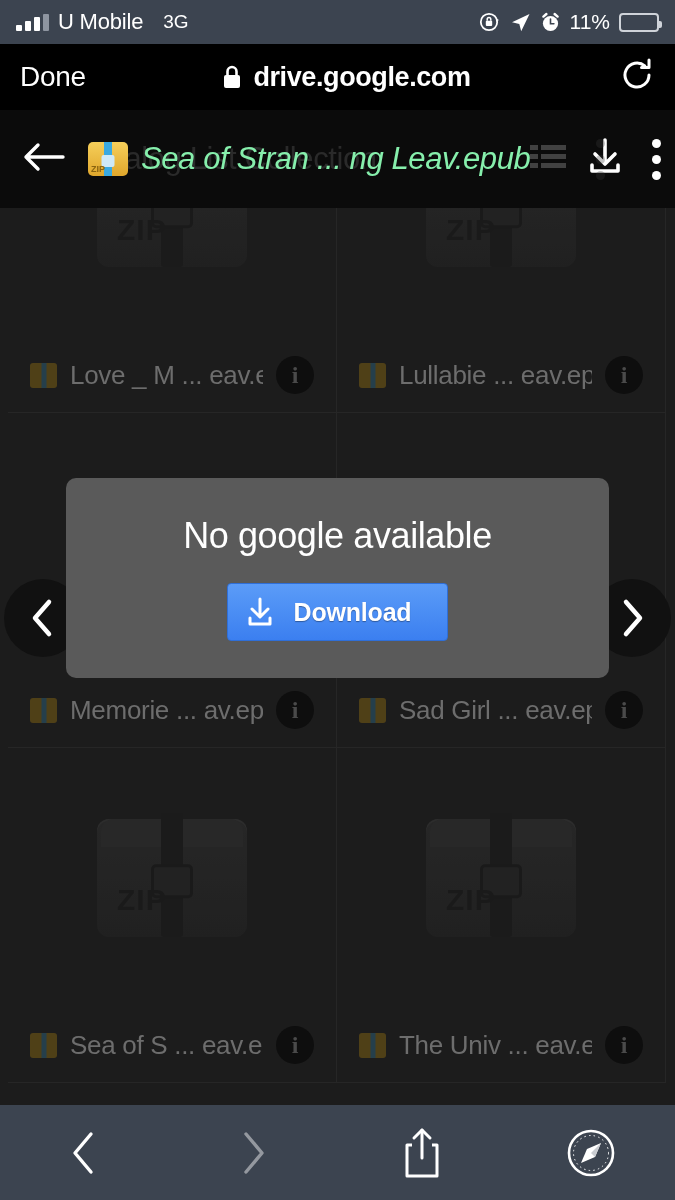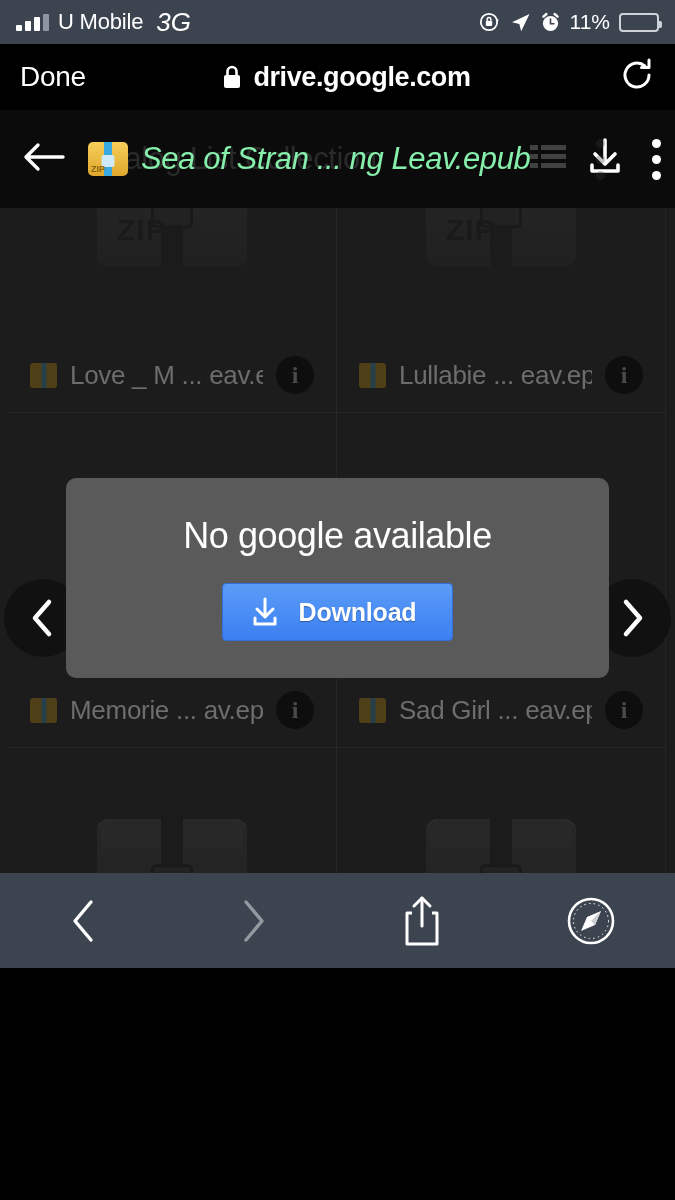--- a/index.html
+++ b/index.html
@@ -2,37 +2,37 @@
 <html><head>
 <meta charset="utf-8">
 <style>
   * { margin:0; padding:0; box-sizing:border-box; }
   html, body {
     width:675px; height:1200px;
     background:#000;
     font-family:"Liberation Sans", sans-serif;
     overflow:hidden;
   }
-  #screen { position:relative; width:675px; height:968px; background:#1d1d1d; overflow:hidden; }
+  #screen { position:relative; width:675px; height:1200px; background:#1d1d1d; overflow:hidden; }
 
   
   .statusbar {
     position:absolute; top:0; left:0; width:675px; height:44px;
     background:#3c4450; color:#fff;
     display:flex; align-items:center; padding:0 16px;
   }
   .sb-left { display:flex; align-items:center; gap:9px; }
   .signal { display:flex; align-items:flex-end; gap:3px; height:17px; }
   .signal i { display:block; width:6px; background:#fff; border-radius:1px; }
   .signal i:nth-child(1){ height:6px; }
   .signal i:nth-child(2){ height:10px; }
   .signal i:nth-child(3){ height:14px; }
   .signal i:nth-child(4){ height:17px; background:#8e95a0; }
   .carrier { font-size:22px; letter-spacing:-0.2px; }
-  .nettype { font-size:26px; margin-left:4px;font-style:italic; }
+  .nettype { font-size:19px; margin-left:11px; }
   .sb-center {
     position:absolute; left:0; right:0; text-align:center;
     font-size:22px; font-weight:bold; letter-spacing:-0.3px; pointer-events:none;
   }
   .sb-right { margin-left:auto; display:flex; align-items:center; gap:9px; z-index:2;justify-content:space-between; }
   .sb-right svg { display:block; }
   .batt-pct { font-size:21px; }
   .battbox {
     position:relative; width:40px; height:19px;
     border:2px solid #cfd3d9; border-radius:4px; padding:2px;
@@ -164,21 +164,21 @@
     position:absolute; left:66px; top:478px; width:543px; height:200px;
     background:#5a5a5a; border-radius:10px;
     display:flex; flex-direction:column; align-items:center;
     justify-content:center; gap:26px;
   }
   .modal-title { font-size:36px; color:#fff; letter-spacing:-0.4px; }
   .dl-btn {
     display:flex; align-items:center; gap:18px;
     background:linear-gradient(#5b9cf8,#3b7ff0);
     border:1px solid #2f6fd8; border-radius:4px;
-    padding:12px 36px 12px 26px;
+    padding:12px 36px 12px 16px;
   }
   .dl-label {
     font-size:25px; color:#fff; font-weight:bold; letter-spacing:-0.2px;
     text-shadow:0 1px 1px rgba(0,0,0,.35);
   }
 
   
   .toolbar {
     position:absolute; bottom:0; left:0; width:675px; height:95px;
     background:#3c4450; display:flex; align-items:center;

